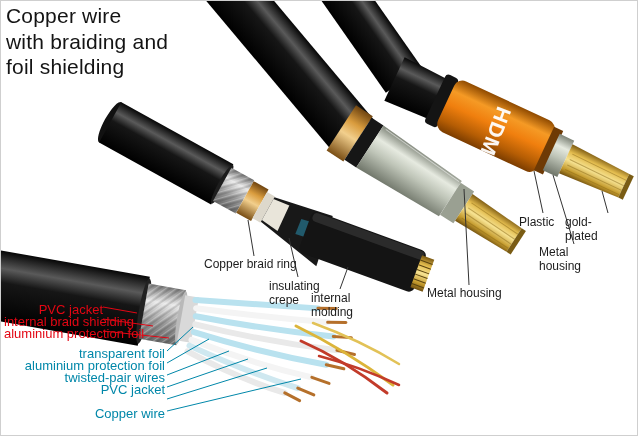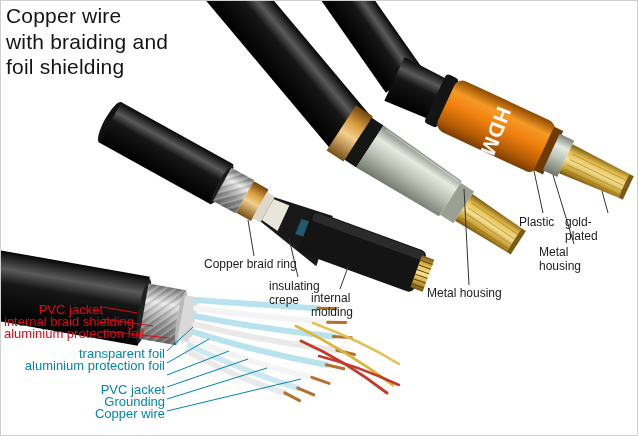--- a/index.html
+++ b/index.html
@@ -192,22 +192,22 @@
   <div class="title" style="left:5px;top:2px">Copper wire
 with braiding and
 foil shielding</div>
 
   <div class="lbl red" style="top:302px">PVC jacket</div>
   <div class="lbl red" style="top:314px">internal braid shielding</div>
   <div class="lbl red" style="top:326px">aluminium protection foil</div>
 
   <div class="lbl blue" style="top:346px">transparent foil</div>
   <div class="lbl blue" style="top:358px">aluminium protection foil</div>
+  <div class="lbl blue" style="top:370px">twisted-pair wires</div>
   <div class="lbl blue" style="top:382px">PVC jacket</div>
-  <div class="lbl blue" style="top:394px">Grounding</div>
   <div class="lbl blue" style="top:406px">Copper wire</div>
 
   <div class="black" style="left:203px;top:257px;width:100px">Copper braid ring</div>
   <div class="black" style="left:268px;top:279px;width:58px">insulating
 crepe</div>
   <div class="black" style="left:310px;top:291px;width:58px">internal
 molding</div>
   <div class="black" style="left:426px;top:286px;width:85px">Metal housing</div>
   <div class="black" style="left:518px;top:215px;width:48px">Plastic</div>
   <div class="black" style="left:538px;top:245px;width:70px">Metal housing</div>

